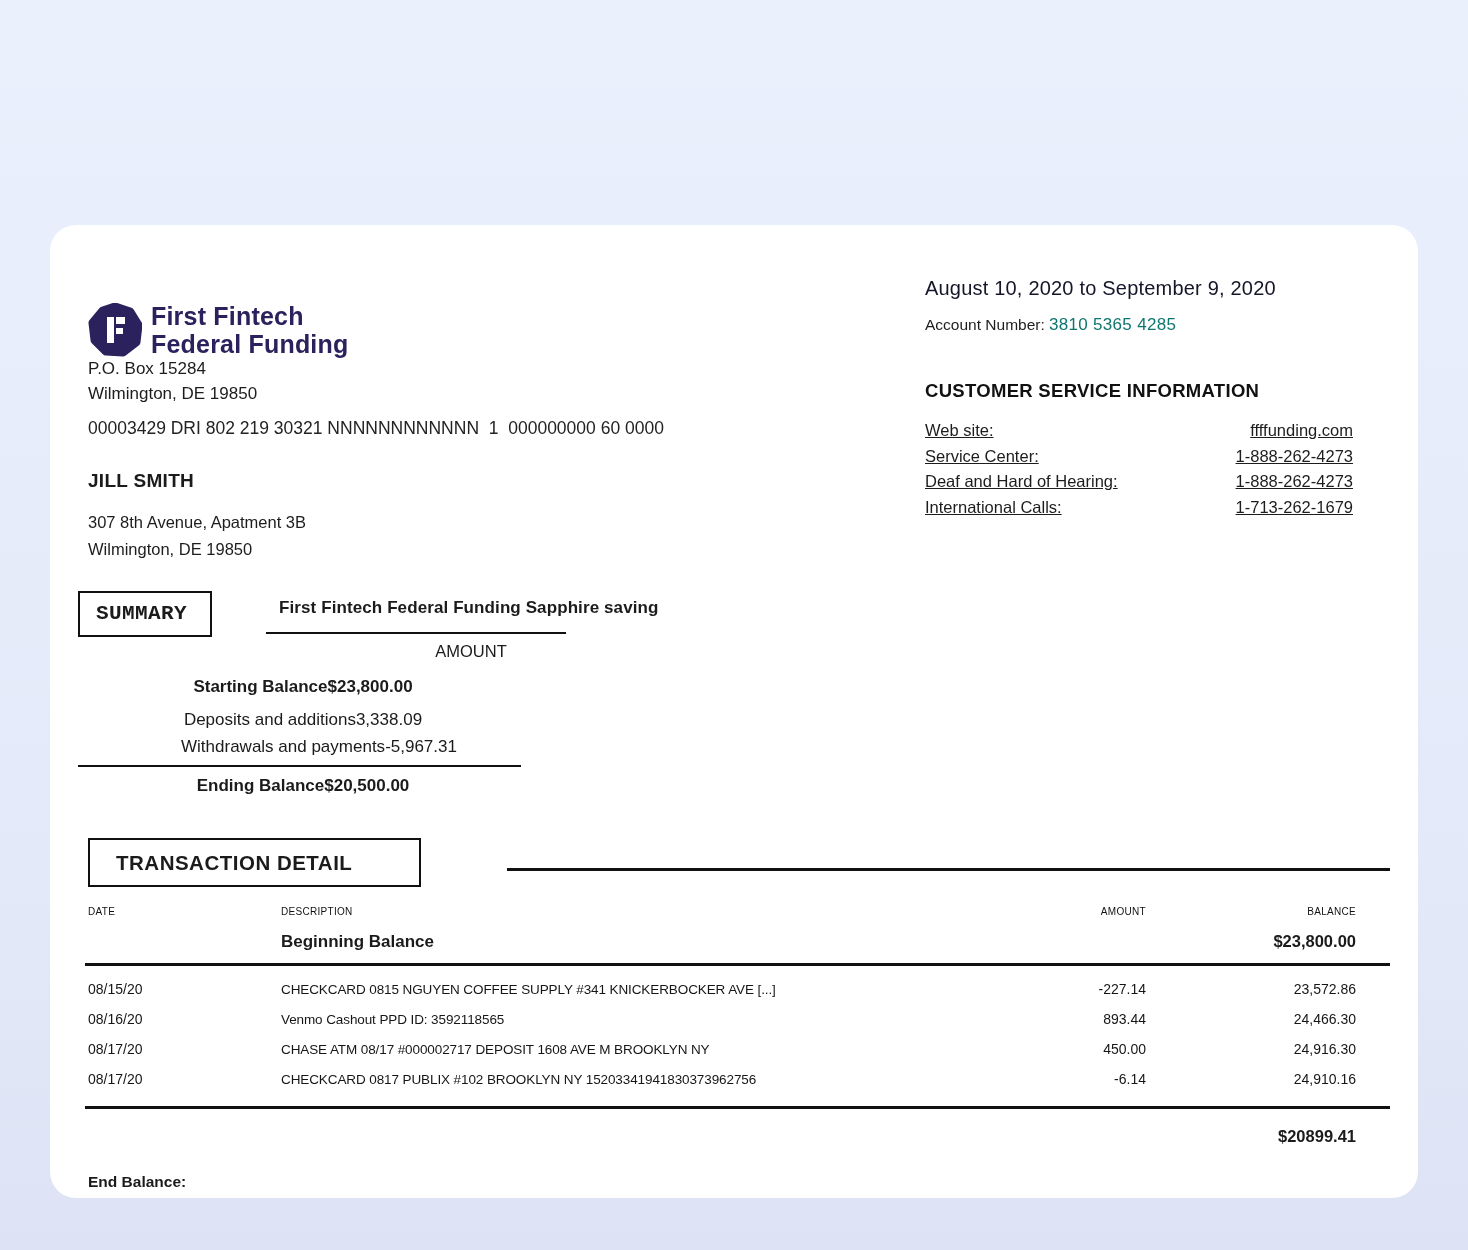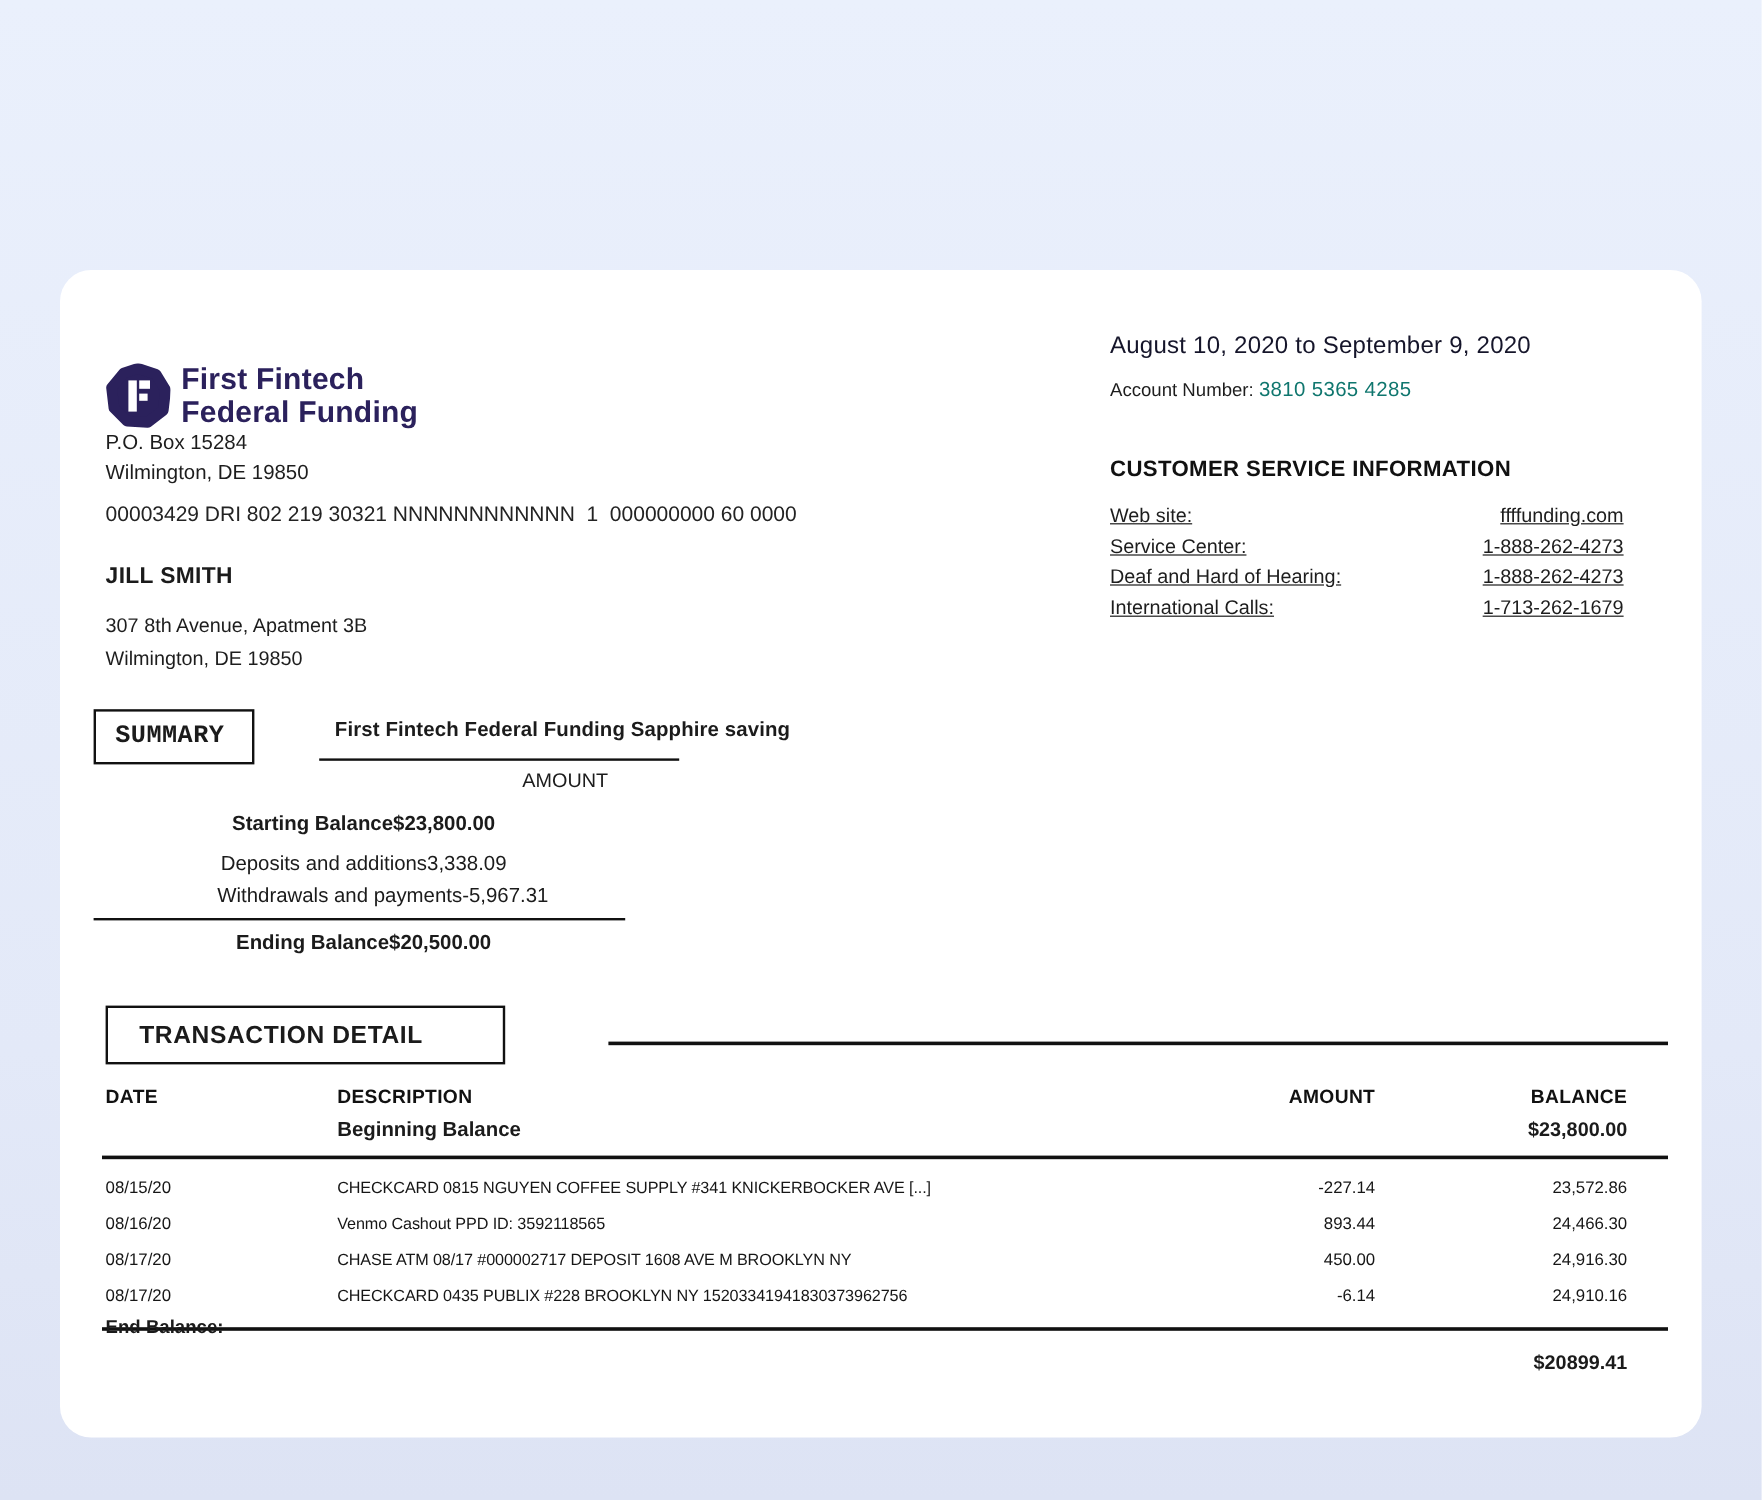--- a/index.html
+++ b/index.html
@@ -59,33 +59,33 @@
     font-size:20.5px; font-weight:bold; letter-spacing:0.5px; background:#fff; z-index:2;
   }
   .tx-line { left:457px; top:643px; width:883px; height:2.5px; background:#111; }
 
   .tx-grid {
     left:38px; width:1268px;
     display:grid; grid-template-columns:193px 685px 180px 210px;
     align-items:baseline;
   }
   .tx-grid .c-amount, .tx-grid .c-balance { text-align:right; }
-  .tx-headers { top:681px; font-size:16px; font-weight:bold; letter-spacing:0.3px; color:#111; }
+  .tx-headers { top:681px; font-size:10px; font-weight:normal; letter-spacing:0.3px; color:#111; }
   .tx-beginning { top:707px; }
   .tx-beginning .c-desc { font-size:17px; font-weight:bold; }
   .tx-beginning .c-balance { font-size:16.5px; font-weight:bold; }
   .rule { left:35px; width:1305px; height:3px; background:#111; }
   .rule-1 { top:738px; }
   .rule-2 { top:881px; }
   .tx-row { font-size:14px; color:#161616; }
   .tx-row .c-desc { font-size:13.5px; letter-spacing:-0.1px; }
   .tx-row-0 { top:756px; } .tx-row-1 { top:786px; }
   .tx-row-2 { top:816px; } .tx-row-3 { top:846px; }
 
-  .end-label { left:38px; top:873px; font-size:15.5px; font-weight:bold; }
+  .end-label { left:38px; top:948px; font-size:15.5px; font-weight:bold; }
   .end-value { right:62px; top:902px; font-size:16.5px; font-weight:bold; }
 </style>
 </head>
 <body>
 
 <div class="card">
 
   <div class="abs logo-row">
     <span style="display:inline-flex;">
       <svg width="54" height="54" viewBox="0 0 54 54">
@@ -193,21 +193,21 @@
     <span class="c-balance">24,466.30</span>
   </div>
   <div class="abs tx-grid tx-row tx-row-2">
     <span class="c-date">08/17/20</span>
     <span class="c-desc">CHASE ATM 08/17 #000002717 DEPOSIT 1608 AVE M BROOKLYN NY</span>
     <span class="c-amount">450.00</span>
     <span class="c-balance">24,916.30</span>
   </div>
   <div class="abs tx-grid tx-row tx-row-3">
     <span class="c-date">08/17/20</span>
-    <span class="c-desc">CHECKCARD 0435 PUBLIX #228 BROOKLYN NY 15203341941830373962756</span>
+    <span class="c-desc">CHECKCARD 0817 PUBLIX #102 BROOKLYN NY 15203341941830373962756</span>
     <span class="c-amount">-6.14</span>
     <span class="c-balance">24,910.16</span>
   </div>
 
   <div class="abs rule rule-2"></div>
 
   <div class="abs end-label">End Balance:</div>
   <div class="abs end-value">$20899.41</div>
 
 </div>

